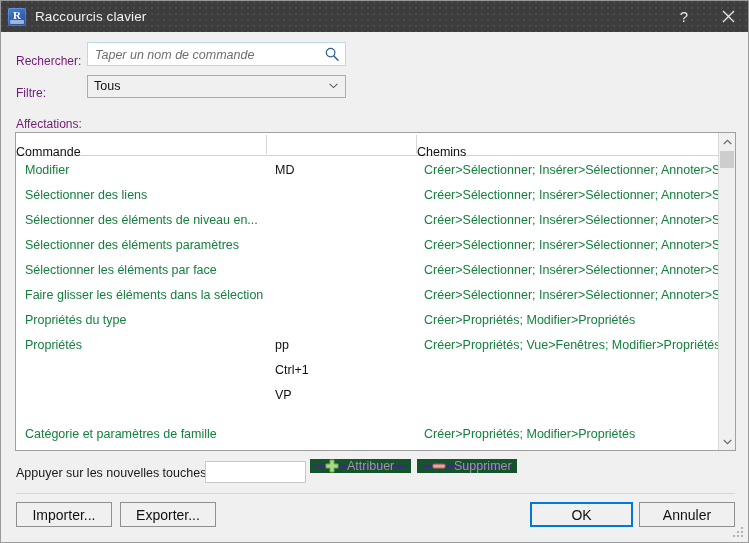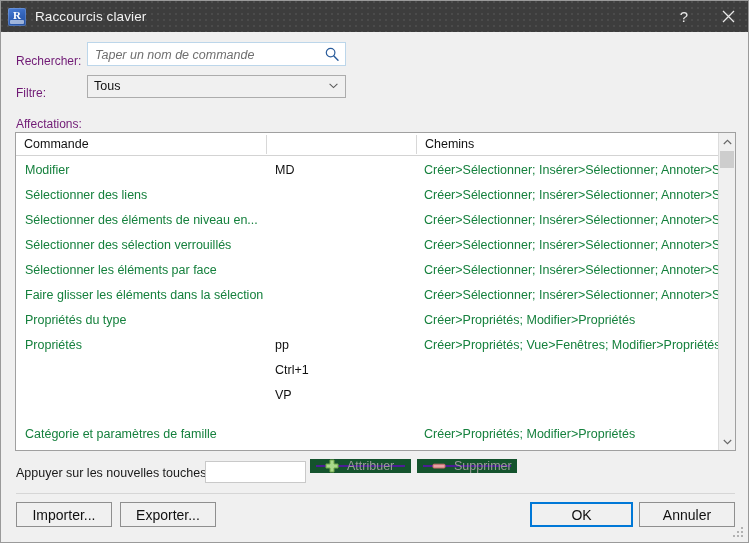--- a/index.html
+++ b/index.html
@@ -151,26 +151,25 @@
   .grid-head {
     position: absolute;
     left: 0; top: 0;
     width: 721px; height: 23px;
     background: #ffffff;
     border-bottom: 1px solid #d3d3d3;
     box-sizing: border-box;
   }
   .grid-head .hcell {
     position: absolute;
-    top: 0;
+    top: 8px;
     height: 22px;
     line-height: 22px;
     font-size: 12.5px;
     color: #111;
-    padding-left: 8px;
     box-sizing: border-box;
     cursor: default;
   }
   .grid-head .hsep {
     position: absolute;
     top: 2px;
     width: 1px; height: 19px;
     background: #d8d8d8;
   }
 
@@ -370,21 +369,21 @@
         </div>
         <div class="row" style="top: 32px; height: 25px;">
           <div class="cell-cmd" style="top: 0px;">Sélectionner des liens</div>
           <div class="cell-path" style="top: 0px;">Créer&gt;Sélectionner; Insérer&gt;Sélectionner; Annoter&gt;Sélecti</div>
         </div>
         <div class="row" style="top: 57px; height: 25px;">
           <div class="cell-cmd" style="top: 0px;">Sélectionner des éléments de niveau en...</div>
           <div class="cell-path" style="top: 0px;">Créer&gt;Sélectionner; Insérer&gt;Sélectionner; Annoter&gt;Sélecti</div>
         </div>
         <div class="row" style="top: 82px; height: 25px;">
-          <div class="cell-cmd" style="top: 0px;">Sélectionner des sélection verrouillés</div>
+          <div class="cell-cmd" style="top: 0px;">Sélectionner des éléments paramètres</div>
           <div class="cell-path" style="top: 0px;">Créer&gt;Sélectionner; Insérer&gt;Sélectionner; Annoter&gt;Sélecti</div>
         </div>
         <div class="row" style="top: 107px; height: 25px;">
           <div class="cell-cmd" style="top: 0px;">Sélectionner les éléments par face</div>
           <div class="cell-path" style="top: 0px;">Créer&gt;Sélectionner; Insérer&gt;Sélectionner; Annoter&gt;Sélecti</div>
         </div>
         <div class="row" style="top: 132px; height: 25px;">
           <div class="cell-cmd" style="top: 0px;">Faire glisser les éléments dans la sélection</div>
           <div class="cell-path" style="top: 0px;">Créer&gt;Sélectionner; Insérer&gt;Sélectionner; Annoter&gt;Sélecti</div>
         </div>

